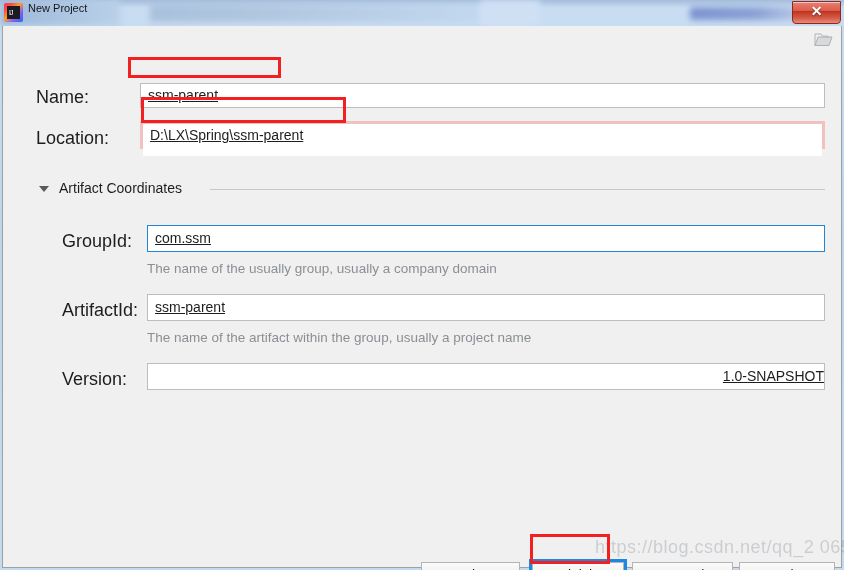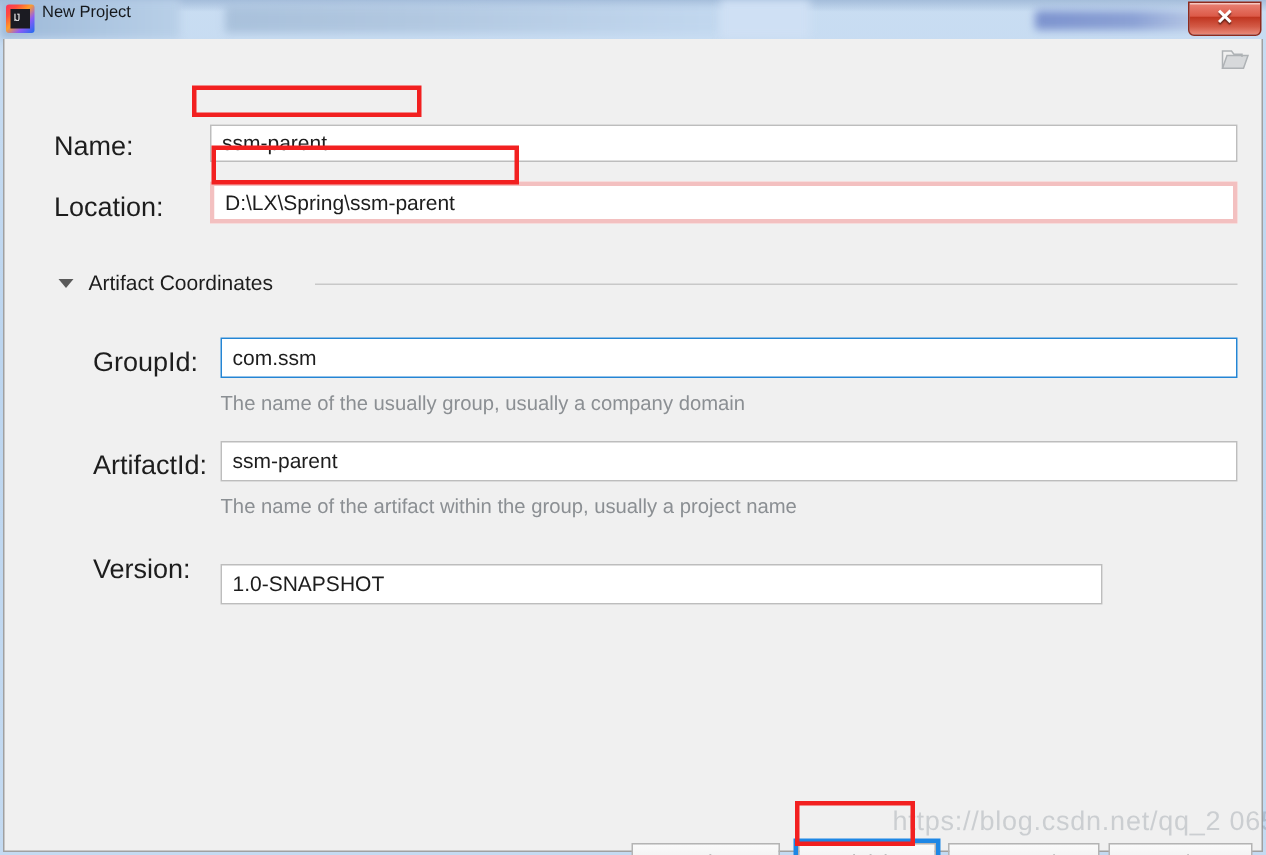--- a/index.html
+++ b/index.html
@@ -150,20 +150,21 @@
     box-sizing: border-box;
     background: #ffffff;
     border: 1px solid #bdbdbd;
     font-size: 14px;
     color: #1d1d1d;
     font-family: "Liberation Sans", sans-serif;
     line-height: 22px;
     padding-left: 7px;
     white-space: nowrap;
     overflow: hidden;
+    text-decoration: underline;
   }
   .textfield.focused { border: 1px solid #2485d4; }
 
   
   #location-halo {
     position: absolute;
     left: 137px; top: 95px;
     width: 685px; height: 28px;
     box-sizing: border-box;
     border: 3px solid #f3c0c0;
@@ -265,42 +266,42 @@
   </div>
 </div>
 
 <div id="dialog">
 
   <div class="label" style="left:33px; top:61px;">Name:</div>
   <div class="textfield" style="left:137px; top:57px; width:685px; height:25px;" title="">ssm-parent</div>
 
   <div class="label" style="left:33px; top:102px;">Location:</div>
   <div id="location-halo"></div>
-  <div class="textfield" style="left:140px; top:98px; width:679px; height:22px; border:none;" title="">D:\LX\Spring\ssm-parent</div>
+  <div class="textfield" style="left:140px; top:98px; width:679px; height:32px; border:none;" title="">D:\LX\Spring\ssm-parent</div>
   <div id="folder-icon">
     <svg viewBox="0 0 19 15" width="19" height="15" aria-hidden="true">
       <path d="M1 13.5 L4 5 H18 L15 13.5 Z" fill="#d7d9db" stroke="#aeb2b5" stroke-width="1"></path>
       <path d="M1 13.5 V2 H7 L8.6 4.2 H14 V6" fill="none" stroke="#aeb2b5" stroke-width="1"></path>
     </svg>
   </div>
 
   <div id="ac-triangle"></div>
   <div class="label" id="ac-title">Artifact Coordinates</div>
   <div id="ac-rule"></div>
 
   <div class="label" style="left:59px; top:205px;">GroupId:</div>
   <div class="textfield focused" style="left:144px; top:199px; width:678px; height:27px; line-height:25px;">com.ssm</div>
   <div class="hint" style="left:144px; top:235px;">The name of the usually group, usually a company domain</div>
 
   <div class="label" style="left:59px; top:274px;">ArtifactId:</div>
   <div class="textfield" style="left:144px; top:268px; width:678px; height:27px; line-height:25px;">ssm-parent</div>
   <div class="hint" style="left:144px; top:304px;">The name of the artifact within the group, usually a project name</div>
 
   <div class="label" style="left:59px; top:343px;">Version:</div>
-  <div class="textfield" style="left:144px; top:350px; width:588px; height:27px; line-height:25px;">1.0-SNAPSHOT</div>
+  <div class="textfield" style="left:144px; top:337px; width:678px; height:27px; line-height:25px;text-align:right;">1.0-SNAPSHOT</div>
 
   <div class="dlgbtn" style="left:418px; top:536px; width:99px;"><u>P</u><span>revious</span></div>
 
   <div id="finish-focus"></div>
   <div class="dlgbtn" style="left:529px; top:536px; width:92px;"><u>F</u><span>inish</span></div>
 
   <div class="dlgbtn" style="left:629px; top:536px; width:101px;">Cancel</div>
 
   <div class="dlgbtn" style="left:736px; top:536px; width:96px;">Help</div>
 </div>

